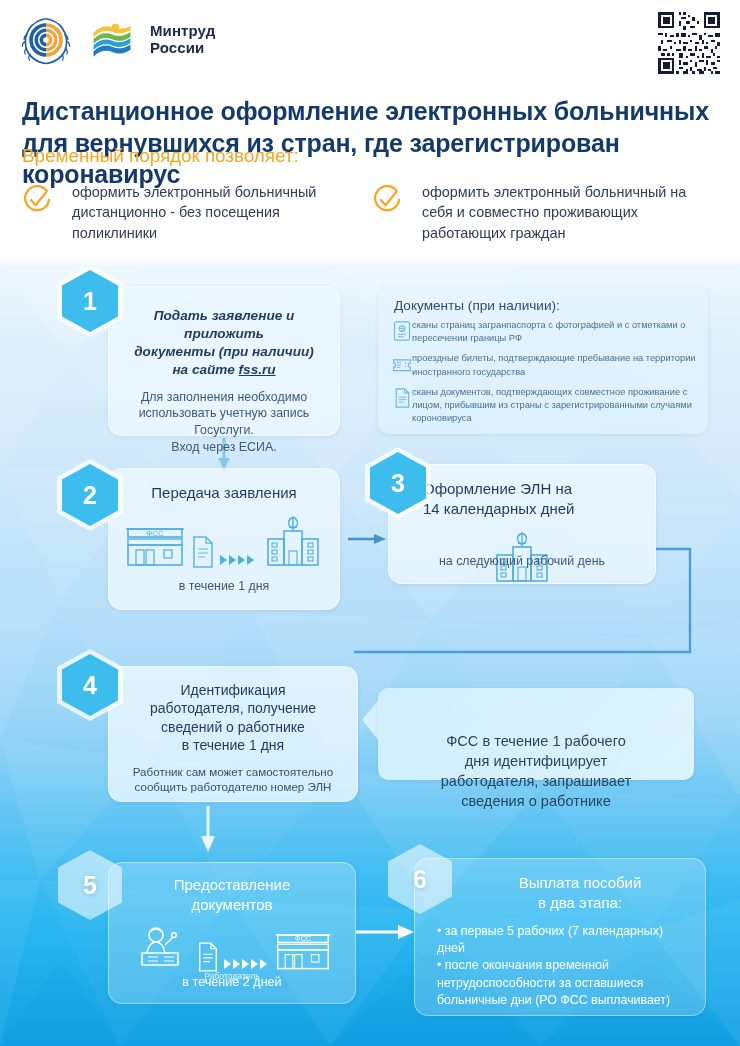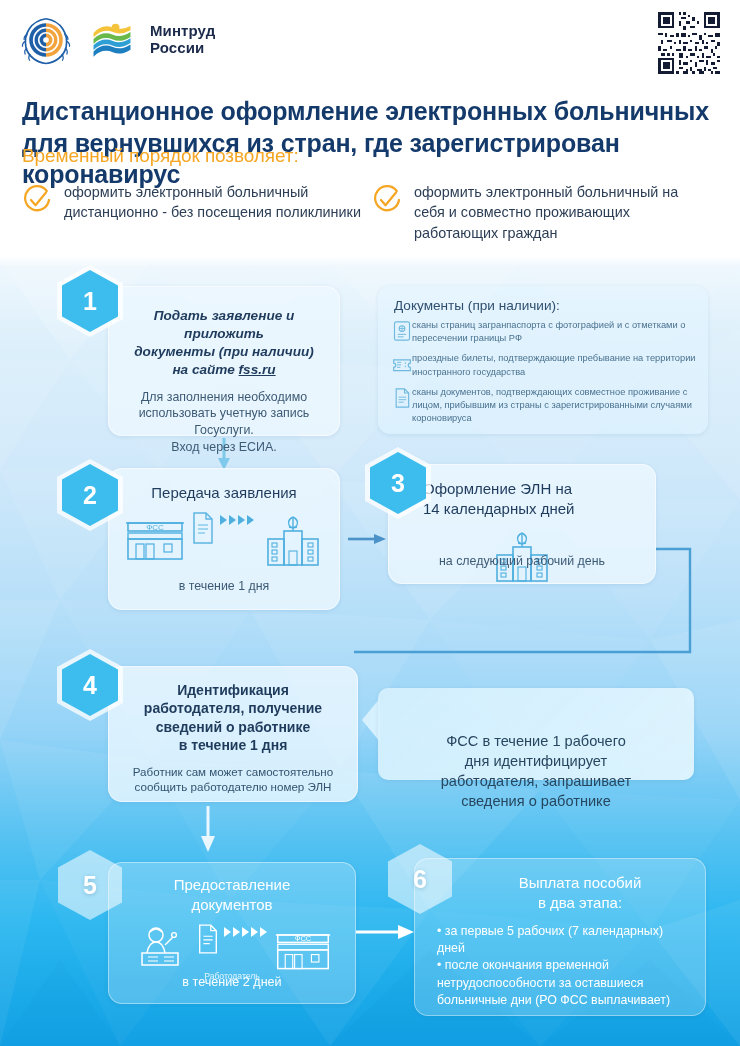--- a/index.html
+++ b/index.html
@@ -56,21 +56,21 @@
     line-height: 1.26; letter-spacing: -.15px;
   }
 
   .subtitle {
     position: absolute; left: 22px; top: 145px;
     font-size: 19px; font-weight: normal; color: #f5a623;
     letter-spacing: -.1px;
   }
 
   .benefits { position: absolute; left: 22px; top: 182px; width: 700px; display: flex; gap: 10px; }
-  .benefit { display: flex; gap: 12px; align-items: flex-start; }
+  .benefit { display: flex; gap: 20px; align-items: flex-start; }
   .benefit.b1 { width: 340px; }
   .benefit.b2 { width: 340px; }
   .check { flex: 0 0 auto; width: 30px; height: 30px; margin-top: 3px; }
   .benefit-text {
     font-size: 14.4px; color: #2c3e55; line-height: 1.42;
   }
 
   
   .flow { position: absolute; inset: 0; }
 
@@ -119,30 +119,30 @@
   .docs-title { font-size: 13.6px; color: #2e4f6e; padding: 12px 0 6px 16px; }
   .docs-list { padding: 0 12px 0 14px; }
   .docs-item { display: flex; margin-bottom: 7px; align-items: flex-start; }
   .docs-item .di { flex: 0 0 auto; width: 20px; height: 22px; margin-top: 1px; }
   .docs-item .dt { font-size: 9.3px; color: #49718f; line-height: 1.42; }
 
   
   #step2 { left: 108px; top: 468px; width: 232px; height: 142px; }
   #step2 .card-title { font-size: 15px; padding: 14px 8px 0; }
   #step2 .card-sub { font-size: 12.4px; position: absolute; bottom: 14px; left: 0; right: 0; }
-  .icons-row { display: flex; align-items: flex-start; justify-content: center; gap: 4px; margin-top: 8px; }
+  .icons-row { display: flex; align-items: flex-end; justify-content: center; gap: 4px; margin-top: 8px; }
 
   
   #step3 { left: 388px; top: 464px; width: 268px; height: 120px; }
   #step3 .card-title { font-size: 15px; padding: 14px 0 0 34px; text-align: left; }
   #step3 .card-sub { font-size: 12.4px; position: absolute; bottom: 13px; left: 0; right: 0; }
 
   
   #step4 { left: 108px; top: 666px; width: 250px; height: 136px; }
-  #step4 .card-title { font-size: 14px; padding: 14px 10px 0; font-weight: bold; }
+  #step4 .card-title { font-size: 14px; padding: 14px 10px 0; }
   #step4 .card-sub { font-size: 11.6px; padding: 9px 8px 0; color: #32536f; }
 
   
   #callout {
     left: 378px; top: 688px; width: 316px; height: 92px;
     background: linear-gradient(135deg, rgba(213,240,253,.92), rgba(232,248,255,.88));
     border: none; border-radius: 10px;
   }
   #callout .ctext {
     font-size: 14.6px; color: #27465f; text-align: center; line-height: 1.36; padding: 12px 14px 0; margin-top: 32px;

